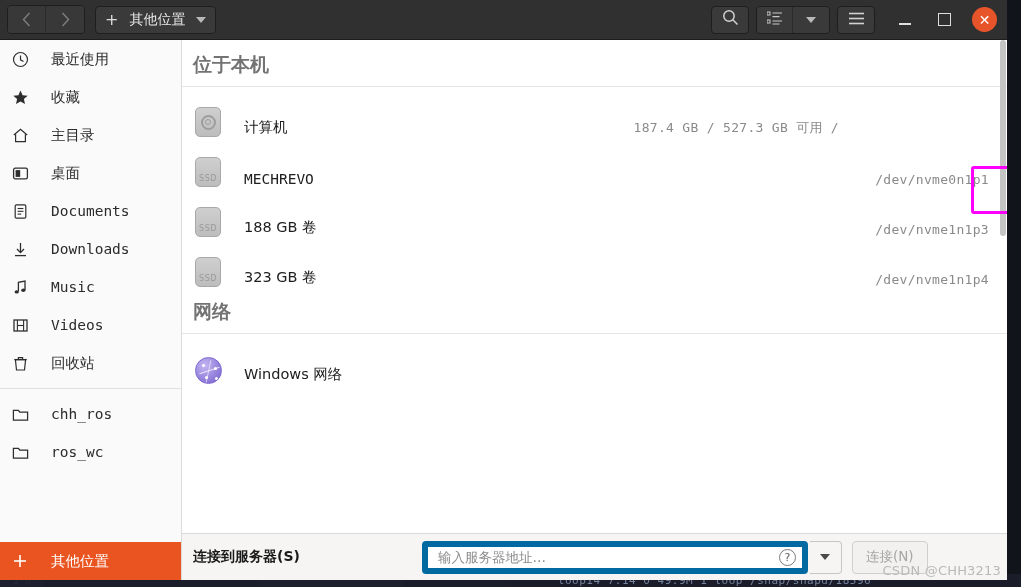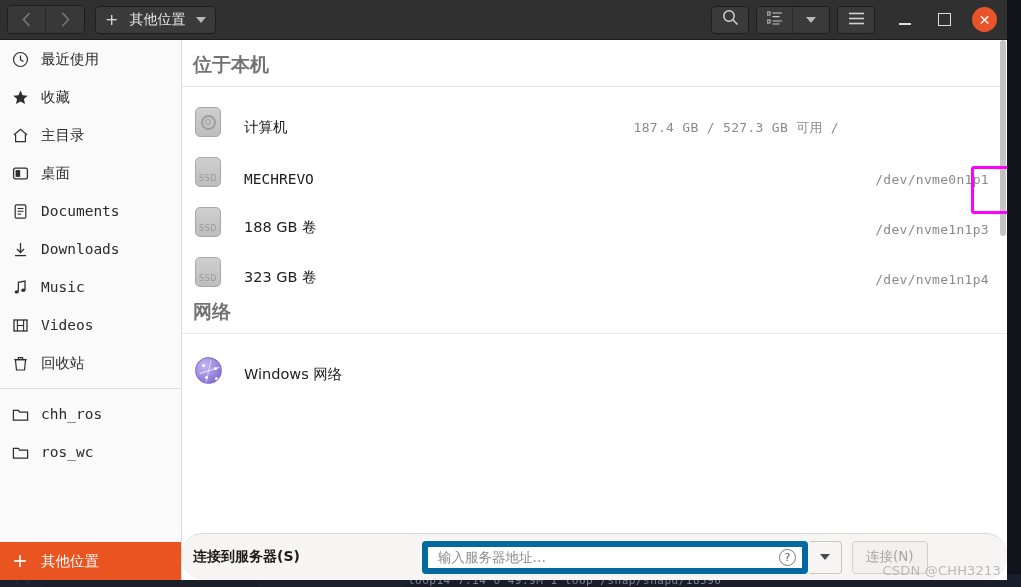--- a/index.html
+++ b/index.html
@@ -20,20 +20,21 @@
     height: 13px;
     background: #1b1e2b;
     color: #7d8ba8;
     font-size: 11px;
     line-height: 13px;
     white-space: nowrap;
     overflow: hidden;
     letter-spacing: 0.5px;
     padding-left: 408px;
     opacity: .92;
+    text-align: center;
   }
   #term-left-chip {
     position: absolute; left: 0; bottom: 0;
     width: 44px; height: 13px;
     background: #2a2f3e; color:#8fa0bd; font-size:10px; line-height:13px;
     text-align:center; overflow:hidden;
   }
   #term-mid-chip {
     position:absolute; left:258px; bottom:0; width:146px; height:13px;
     background:#454a5c; opacity:.55;
@@ -156,21 +157,21 @@
     background: #fafafa;
     border-right: 1px solid #dcdcdc;
     display: flex; flex-direction: column;
     overflow: hidden;
     position: relative;
   }
   .side-item {
     height: 38px;
     display: flex; align-items: center;
     padding-left: 10px;
-    gap: 11px;
+    gap: 21px;
     color: #2b2b2b;
     font-size: 14.5px;
     white-space: nowrap;
     overflow: hidden;
   }
   .side-item.cn { font-family: "DejaVu Sans", "Liberation Sans", sans-serif; }
   .side-item .sic {
     width: 20px; height: 20px; flex: 0 0 20px;
     display: flex; align-items: center; justify-content: center;
     color: #2e2e2e;
@@ -286,21 +287,20 @@
   }
 
   
   #footer {
     height: 47px; flex: 0 0 47px;
     background: #f6f5f4;
     border-top: 1px solid #d9d9d9;
     display: flex; align-items: center;
     padding: 0 12px 0 11px;
     position: relative;
-    border-radius: 21px;
   }
   #srv-label {
     font-family:"DejaVu Sans","Liberation Sans",sans-serif;
     font-weight: bold;
     font-size: 14px;
     color: #1b1b1b;
   }
   #srv-entry {
     margin-left: 122px;
     width: 386px; height: 33px;

